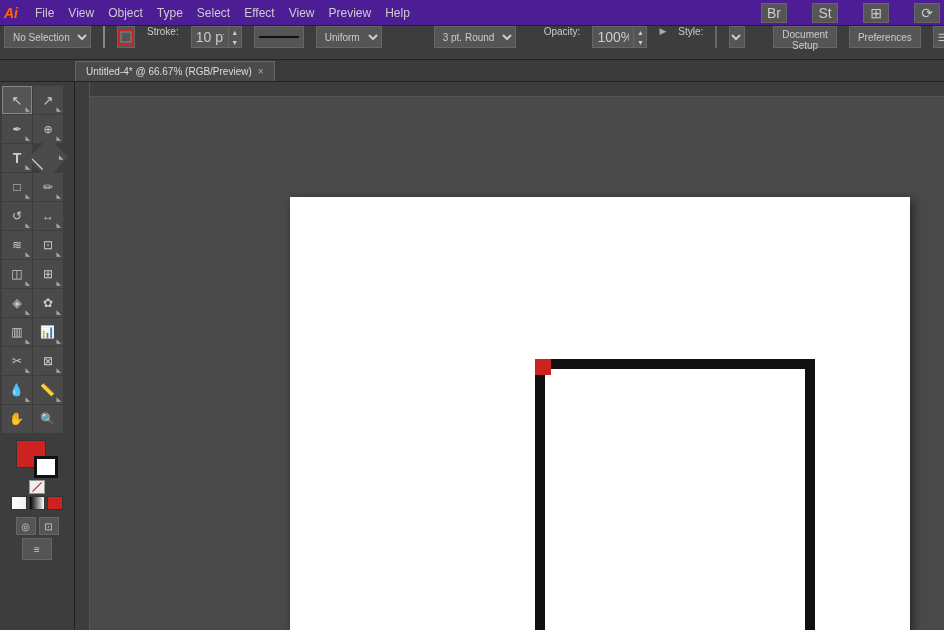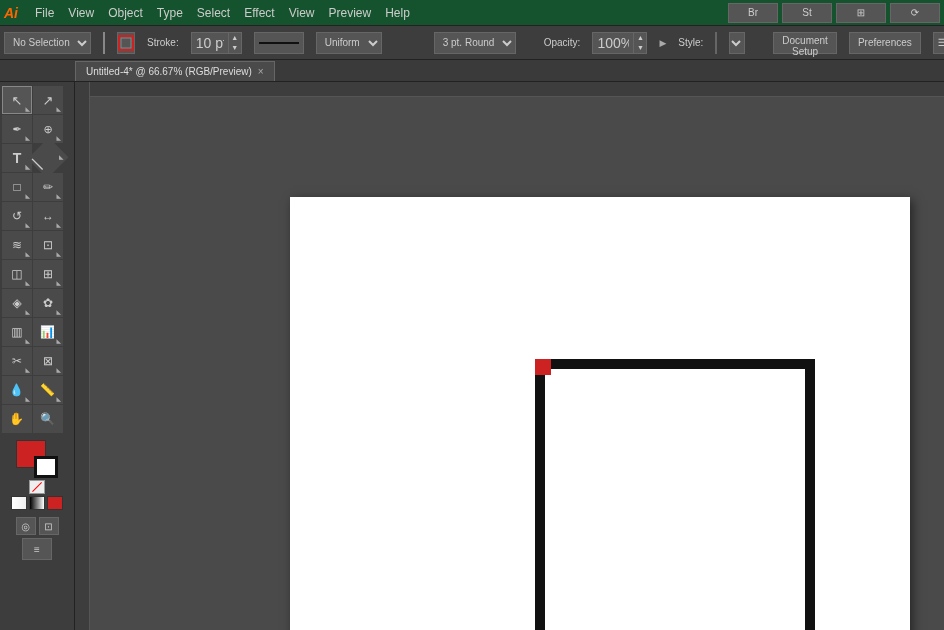--- a/index.html
+++ b/index.html
@@ -1,21 +1,21 @@
 <!DOCTYPE html>
 <html><head>
   <meta charset="utf-8">
   <style>
     * { margin: 0; padding: 0; box-sizing: border-box; }
     body { width: 944px; height: 630px; overflow: hidden; background: #4a4a4a; font-family: Arial, sans-serif; font-size: 11px; color: #ccc; }
 
     
     .menu-bar {
       height: 26px;
-      background: #14532d;
+      background: #4c1d95;
       display: flex;
       align-items: center;
       padding: 0 4px;
       border-bottom: 1px solid #222;
     }
     .ai-logo {
       color: #ff6600;
       font-weight: bold;
       font-size: 14px;
       margin-right: 10px;
@@ -27,34 +27,34 @@
       color: #ccc;
       font-size: 12px;
     }
     .menu-spacer { flex: 1; }
     .menu-icons {
       display: flex;
       align-items: center;
       gap: 4px;
     }
     .menu-icon-box {
-      width: 50px; height: 20px;
+      width: 26px; height: 20px;
       background: #555;
       border: 1px solid #666;
       display: flex; align-items: center; justify-content: center;
       cursor: pointer;
-      font-size: 10px; color: #ccc;
+      font-size: 14px; color: #ccc; margin-left: 21px;
     }
 
     
     .toolbar {
       height: 34px;
       background: #3d3d3d;
       display: flex;
-      align-items: center;
+      align-items: flex-start;
       padding: 0 4px;
       gap: 12px;
       border-bottom: 1px solid #222;
     }
     .toolbar-select {
       background: #555;
       border: 1px solid #666;
       color: #ccc;
       padding: 2px 4px;
       font-size: 10px;

